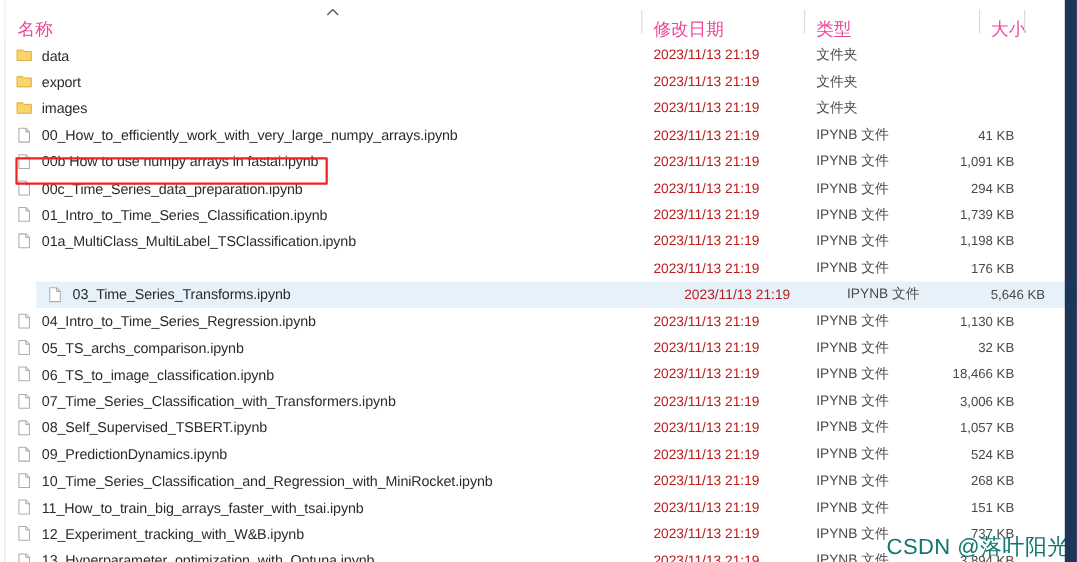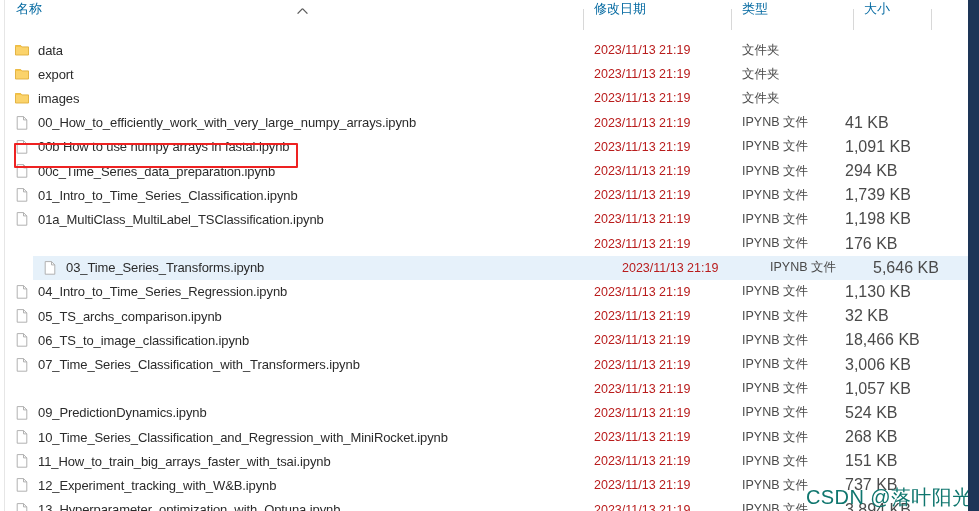--- a/index.html
+++ b/index.html
@@ -47,39 +47,39 @@
     top: 0;
     right: 11px;
     height: 38px;
     background: #ffffff;
   }
   .col-header .col {
     position: absolute;
     top: 0;
     height: 38px;
     display: flex;
-    align-items: flex-start;
-    font-size: 13px;
-    color: #0369a1;
+    align-items: flex-end;
+    font-size: 16px;
+    color: #ec4899;
     white-space: nowrap;
   }
   .col-header .col .divider {
     position: absolute;
     left: 0;
     top: 9px;
     width: 1px;
     height: 21px;
     background: #d8d8d8;
   }
   .col-header .col .hlabel { padding-left: 11px; }
 
   .col-name     { left: 0px;   width: 578px; }
   .col-modified { left: 578px; width: 148px; }
   .col-type     { left: 726px; width: 114px; }
-  .col-size     { left: 848px; width: 86px;  }
+  .col-size     { left: 885px; width: 86px;  }
   .col-extra    { left: 926px; width: 37px;  }
   .col-name .hlabel  { padding-left: 25px; }
 
   
   .sort-caret {
     position: absolute;
     left: 291px;
     top: 7px;
     width: 13px;
     height: 8px;
@@ -108,21 +108,21 @@
     display: flex;
     align-items: center;
     font-size: 13px;
     color: #2b2b2b;
     white-space: nowrap;
     overflow: hidden;
   }
   .cell-name     { left: 0px;   width: 578px; padding-left: 9px; }
   .cell-modified { left: 578px; width: 148px; padding-left: 11px; color: #b91c1c; font-size: 12.5px; }
   .cell-type     { left: 726px; width: 114px; padding-left: 11px; color: #4a4a4a; font-size: 12.5px; align-items: center; }
-  .cell-size     { left: 840px; width: 86px;  justify-content: flex-start; padding-right: 9px; color: #4a4a4a; font-size: 16px; }
+  .cell-size     { left: 840px; width: 86px;  justify-content: flex-end; padding-right: 9px; color: #4a4a4a; font-size: 12px; }
 
   .fname { margin-left: 8px; letter-spacing: -0.1px; }
 
   
   .icon {
     flex: 0 0 auto;
     width: 16px;
     height: 16px;
     display: block;
   }
@@ -459,20 +459,29 @@
           <span>2023/11/13 21:19</span>
         </div>
         <div class="cell cell-type">
           <span>IPYNB 文件</span>
         </div>
         <div class="cell cell-size">
           <span>3,006 KB</span>
         </div>
       </div>
       <div class="row">
+        <div class="cell cell-name">
+          <span class="icon">
+            <svg width="16" height="16" viewBox="0 0 16 16">
+              <path d="M3.2 1.6 h6.3 l3.3 3.3 v9.3 h-9.6 z" fill="#ffffff" stroke="#adadad" stroke-width="0.95" stroke-linejoin="round"></path>
+              <path d="M9.5 1.6 v3.3 h3.3" fill="none" stroke="#adadad" stroke-width="0.95" stroke-linejoin="round"></path>
+            </svg>
+          </span>
+          <span class="fname">08_Self_Supervised_TSBERT.ipynb</span>
+        </div>
         <div class="cell cell-modified">
           <span>2023/11/13 21:19</span>
         </div>
         <div class="cell cell-type">
           <span>IPYNB 文件</span>
         </div>
         <div class="cell cell-size">
           <span>1,057 KB</span>
         </div>
       </div>

